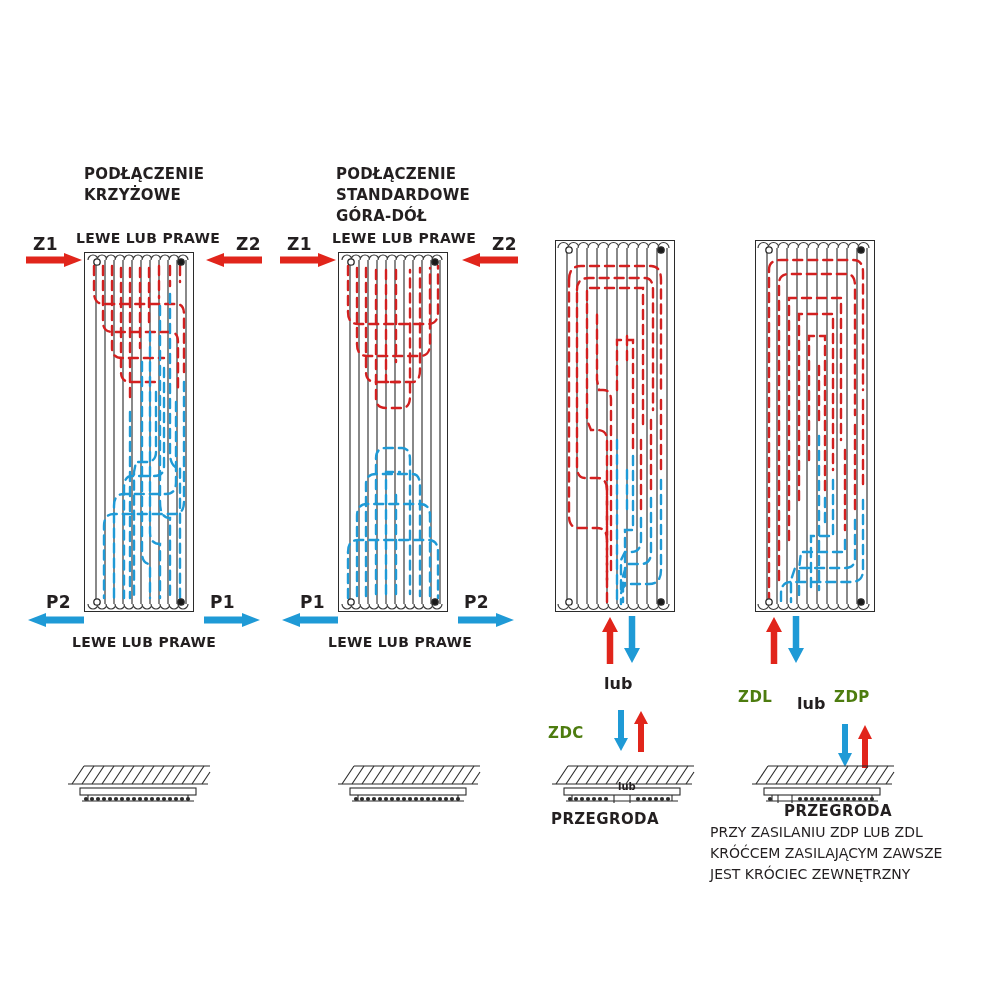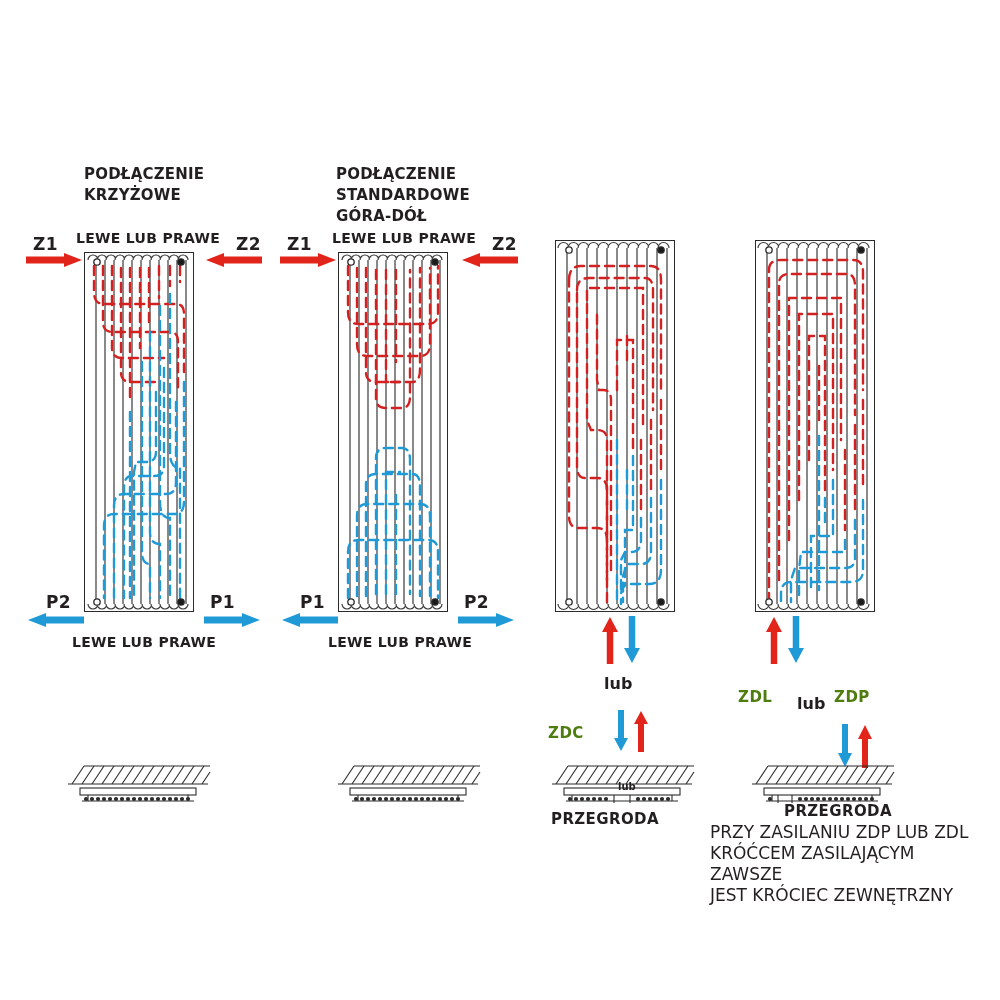--- a/index.html
+++ b/index.html
@@ -31,21 +31,21 @@
   .lub{
     font-size:16px;font-weight:700;color:#231f20;
   }
   .lubsmall{
     font-size:10px;font-weight:700;color:#231f20;
   }
   .tiny{
     font-size:15px;font-weight:700;color:#231f20;letter-spacing:.4px;
   }
   .note{
-    font-size:17px;line-height:21px;color:#231f20;white-space:pre-line;
+    font-size:14px;line-height:21px;color:#231f20;white-space:pre-line;
   }
 
   
   .rad{position:absolute;}
   .rad .frame{
     position:absolute;left:0;top:0;width:100%;height:100%;
     border:1.6px solid #2b2b2b;
     box-sizing:border-box;
     background:#ffffff;
   }

